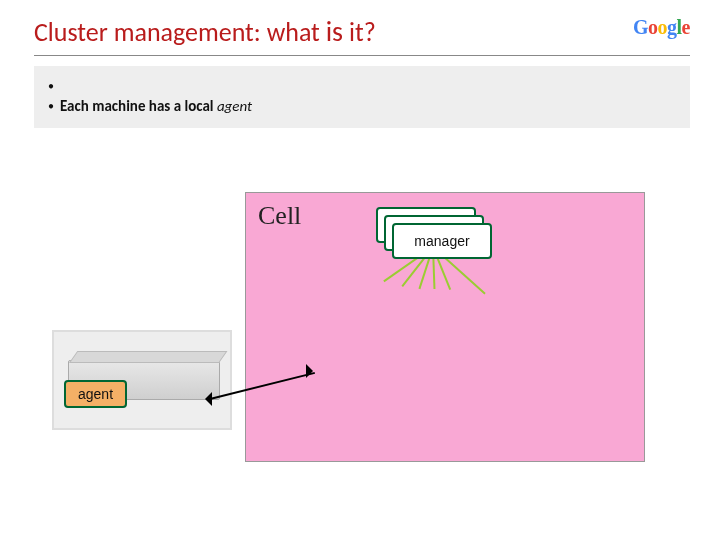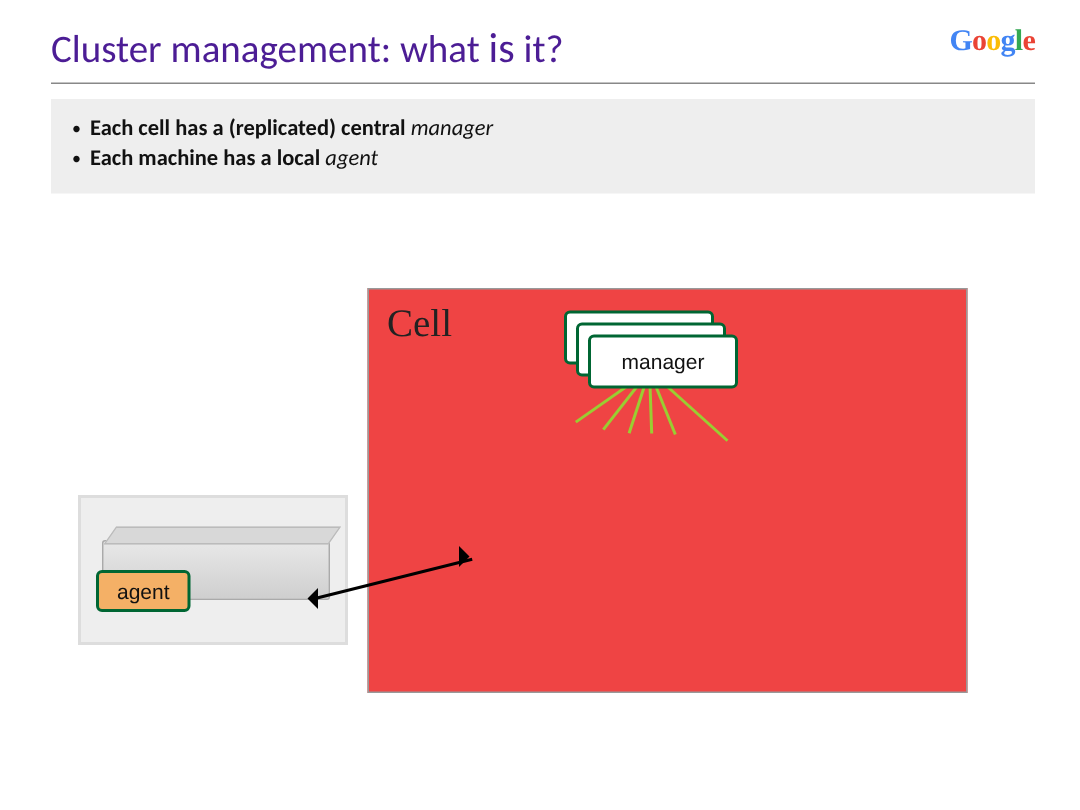--- a/index.html
+++ b/index.html
@@ -13,21 +13,21 @@
     overflow: hidden;
   }
   .header {
     display: flex;
     justify-content: space-between;
     align-items: flex-start;
     padding: 14px 30px 0 34px;
   }
   .title {
     font-size: 26px;
-    color: #4c1d95;
+    color: #b91c1c;
     font-weight: 400;
   }
   .title .is { font-size: 28px; }
   .title-underline {
     margin: 6px 30px 0 34px;
     border-bottom: 1px solid #888;
   }
   .logo {
     display: inline-flex;
     align-items: center;
@@ -52,21 +52,21 @@
   .bullets-box em { font-style: italic; }
   .bullets-box b { font-weight: 700; }
 
   .diagram {
     position: absolute;
     left: 245px;
     top: 192px;
     width: 400px;
     height: 270px;
     border: 1px solid #999;
-    background: #ef4444;
+    background: #f9a8d4;
   }
   .cell-label {
     position: absolute;
     left: 12px;
     top: 8px;
     font-size: 26px;
     font-family: Georgia, serif;
     color: #222;
   }
   .manager-stack { position: absolute; left: 130px; top: 14px; }
@@ -253,23 +253,20 @@
     <span style="color:#4285F4">g</span>
     <span style="color:#34A853">l</span>
     <span style="color:#EA4335">e</span>
   </div>
 </div>
 <div class="title-underline"></div>
 
 <div class="bullets-box">
   <div class="row">
     <span class="dot">•</span>
-    <span>
-      <b>Each cell has a (replicated) central </b><em>manager</em>
-    </span>
   </div>
   <div class="row">
     <span class="dot">•</span>
     <span>
       <b>Each machine has a local </b><em>agent</em>
     </span>
   </div>
 </div>
 
 <div class="diagram">

